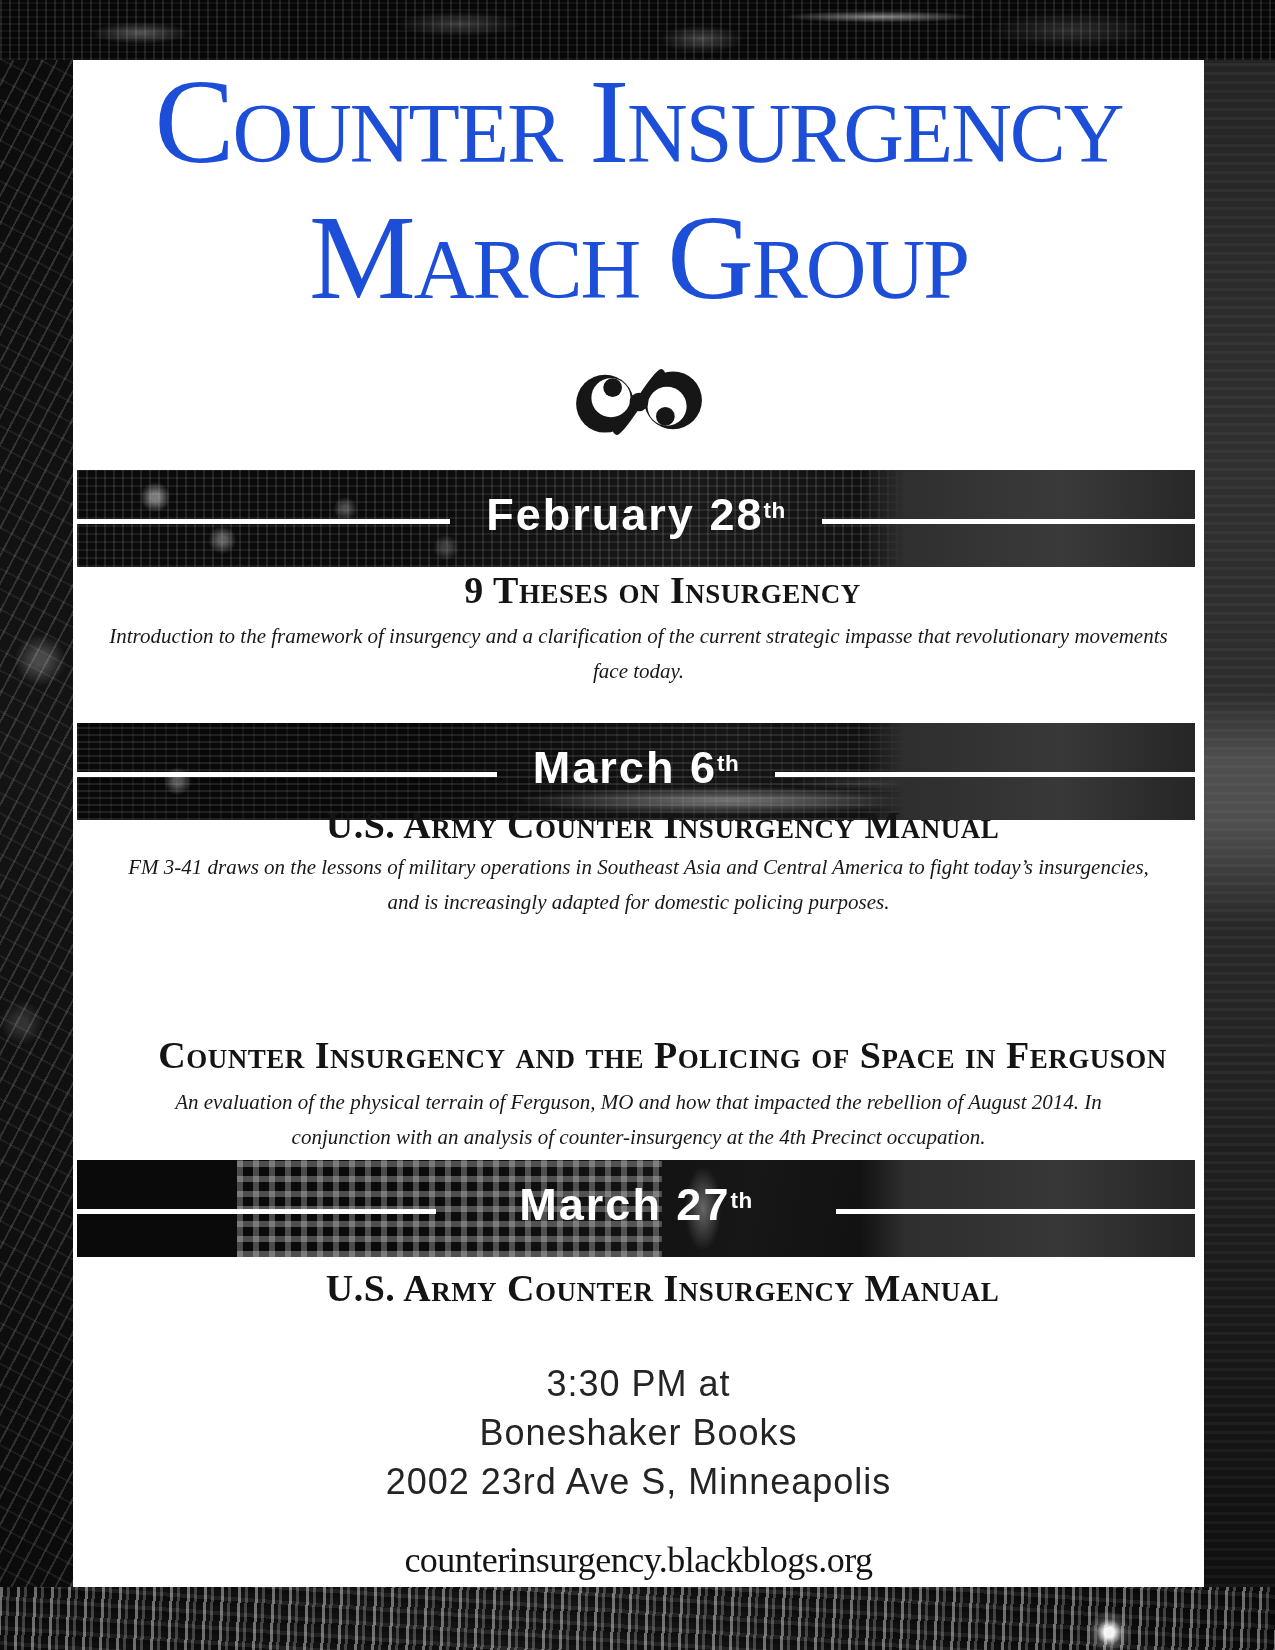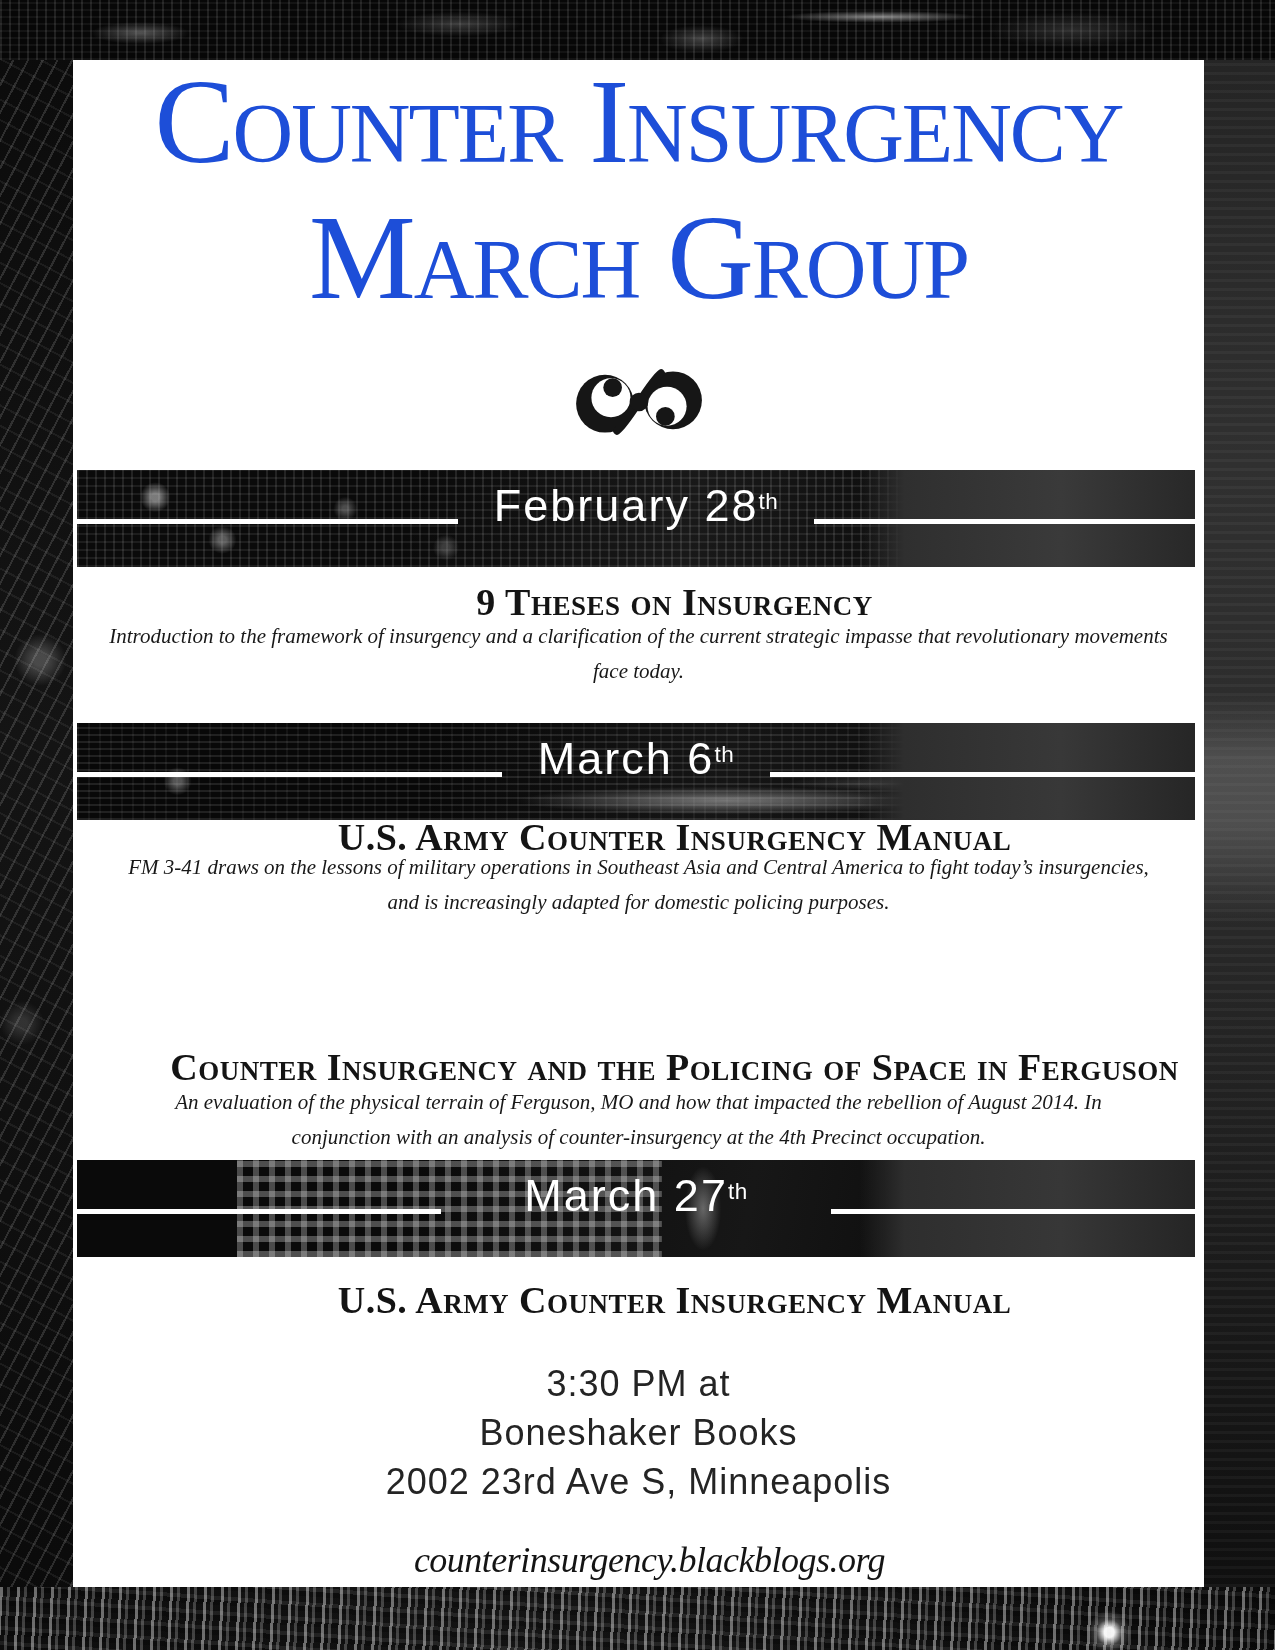--- a/index.html
+++ b/index.html
@@ -69,23 +69,23 @@
   .ornament { position:absolute; top:293px; left:0; width:100%; text-align:center; }
   .ornament svg { width:170px; height:98px; }
 
   
   .banner {
     position:absolute; left:4px; width:1118px; height:97px;
     display:flex; align-items:flex-start; overflow:hidden;
   }
   .banner .hline { flex:1 1 0; height:5px; background:#ffffff; margin-top:49px; }
   .banner .date {
-    margin-top:7px; padding:3px 36px; white-space:nowrap;
+    margin-top:7px; padding:12px 36px; white-space:nowrap;
     color:#ffffff; font-family:"Liberation Sans", sans-serif;
-    font-size:45px; font-weight:400; letter-spacing:2px;
+    font-size:45px; font-weight:700; letter-spacing:2px;
   }
   .banner .date sup { font-size:0.5em; vertical-align:0.55em; letter-spacing:0.5px; }
 
   .p1 { top:410px; } .p2 { top:663px; } .p3 { top:870px; } .p4 { top:1100px;gap:47px; }
 
   .banner.b1 {
     background:
       linear-gradient(90deg, rgba(46,46,46,0) 70%, #2f2f2f 74%, #3a3a3a 88%, #282828 100%),
       radial-gradient(circle at 7% 28%, rgba(215,215,215,0.55) 0 4px, rgba(215,215,215,0) 15px),
       radial-gradient(circle at 13% 72%, rgba(190,190,190,0.45) 0 4px, rgba(190,190,190,0) 14px),
@@ -122,21 +122,21 @@
       repeating-linear-gradient(90deg, rgba(225,225,225,0.3) 0 6px, rgba(0,0,0,0) 6px 16px),
       repeating-linear-gradient(0deg, rgba(205,205,205,0.35) 0 6px, rgba(0,0,0,0) 6px 15px),
       linear-gradient(100deg,#0a0a0a 30%,#171717 60%,#0c0c0c 80%,#101010);
     background-size:100% 100%, 100% 100%, 38% 100%, 38% 100%, 100% 100%;
     background-position:0 0, 0 0, 160px 0, 160px 0, 0 0;
     background-repeat:no-repeat;
   }
 
   
   .topic {
-    position:absolute; left:0; width:100%; margin:16px;
+    position:absolute; left:0; width:100%; margin:4px;
     text-align:center; white-space:nowrap;
     font-family:"Liberation Serif", serif;
     font-variant:small-caps; font-weight:700;
     font-size:38px; line-height:1.2; letter-spacing:0.5px;
     color:#141414;
     padding-left:20px;
   }
   .t1{top:504px} .t2{top:739px} .t3{top:969px} .t4{top:1202px}
 
   .desc {
@@ -151,23 +151,23 @@
 
   .footer {
     position:absolute; top:1299px; left:0; width:100%;
     text-align:center;
     font-family:"Liberation Sans", sans-serif;
     font-size:36px; line-height:49px; letter-spacing:1px;
     color:#242424;
   }
   .url {
     position:absolute; top:1479px; left:0; width:100%;
-    text-align:center; font-style:italic;
-    font-family:"Liberation Serif", serif;
-    font-size:36px; letter-spacing:-0.5px; color:#141414;padding-left:11px;
+    text-align:center; 
+    font-family:"Liberation Serif", serif;
+    font-size:36px; letter-spacing:-0.5px; color:#141414;
   }
 </style>
 </head>
 <body>
 
 <div class="bg bg-left"></div>
 <div class="bg bg-right"></div>
 <div class="bg bg-top"></div>
 <div class="bg bg-bottom"></div>
 

